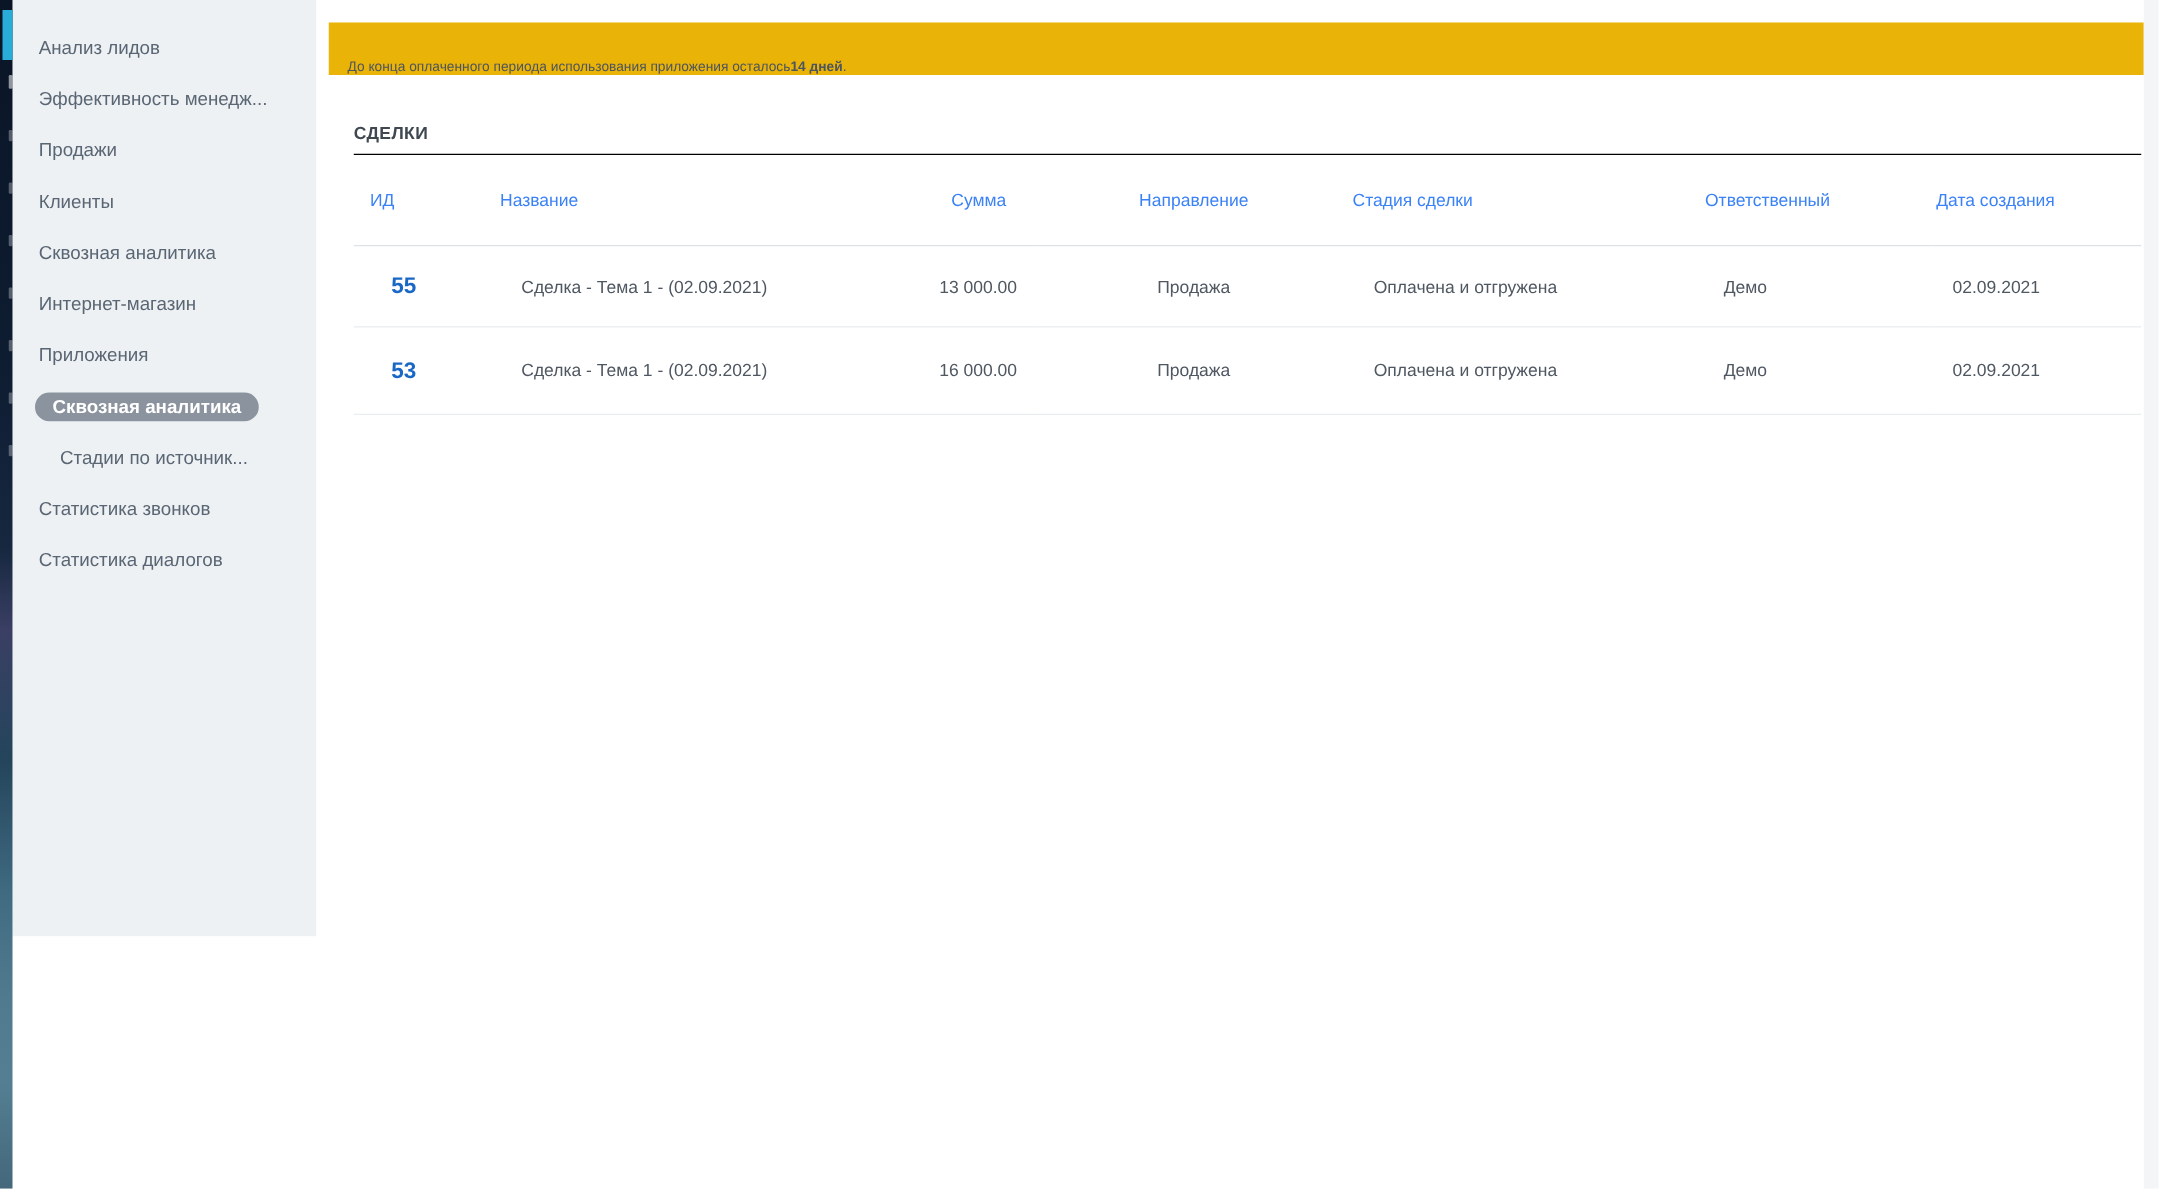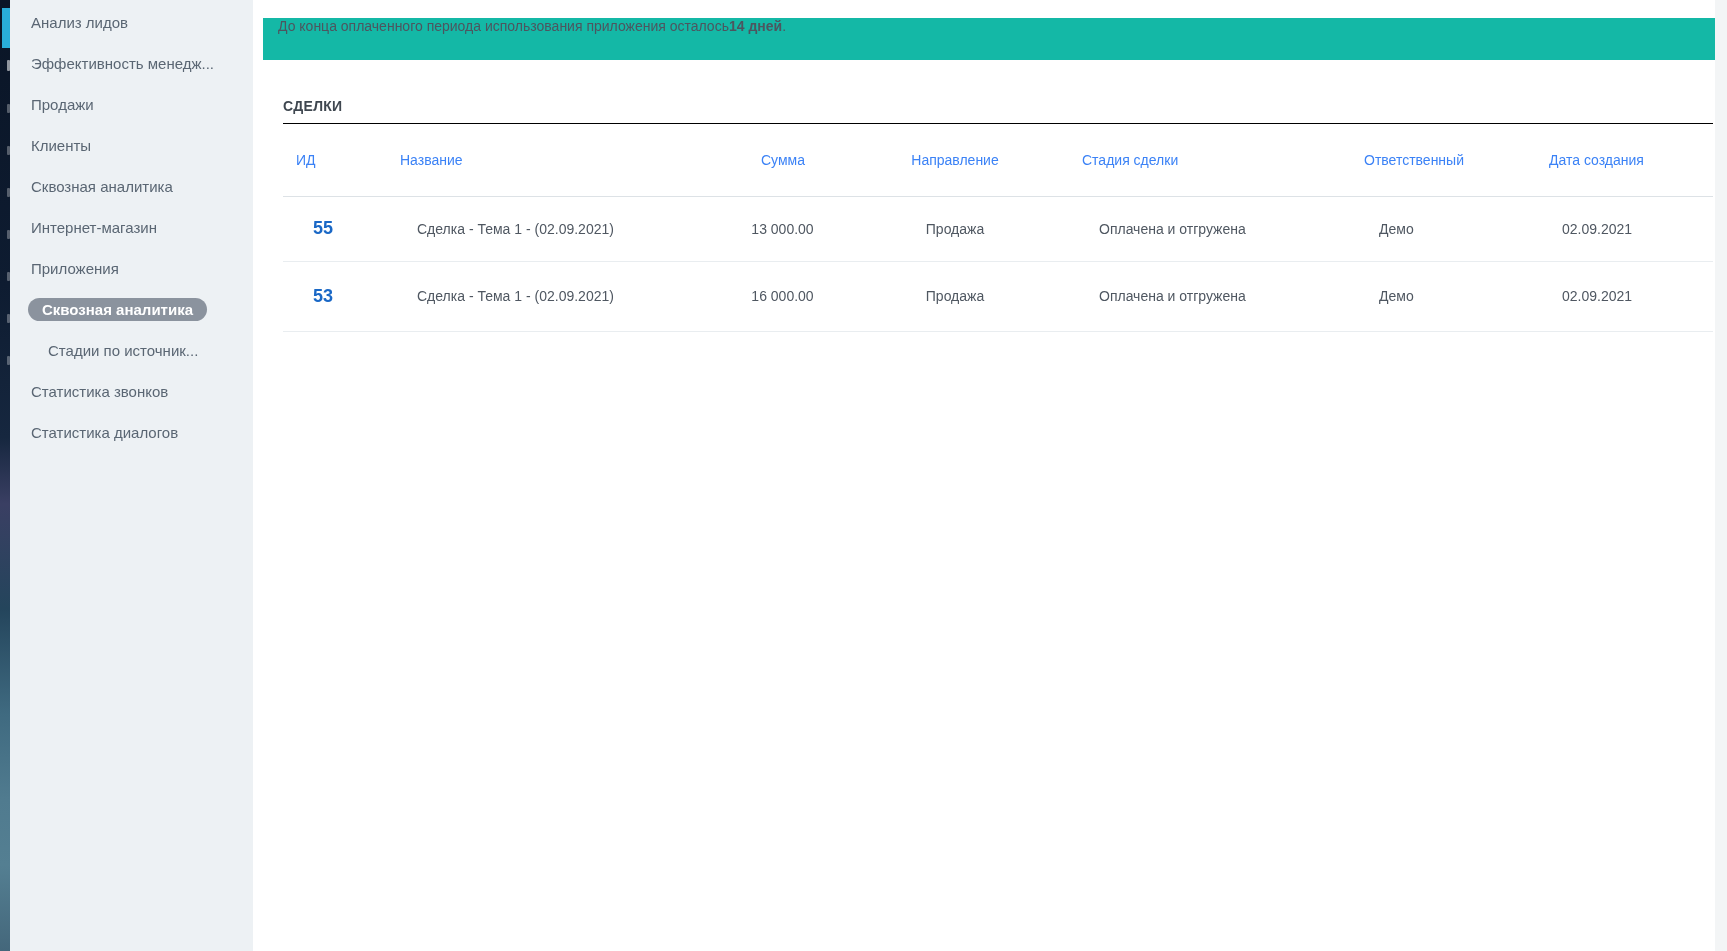--- a/index.html
+++ b/index.html
@@ -25,43 +25,43 @@
     background:#29add8;
   }
   .rail-frag {
     position:absolute; right:0; width:3px; height:9px;
     background:rgba(255,255,255,0.30); border-radius:1px;
   }
   .rail-frag.bright { background:rgba(255,255,255,0.55); height:11px; }
 
   
   .sidebar {
-    position:absolute; left:10px; top:0; width:243px; height:951px;
-    background:#edf1f4; padding-top:2px; z-index:2;
+    position:absolute; left:10px; top:0; width:243px; height:749px;
+    background:#edf1f4; padding-top:18px; z-index:2;
   }
   .sidebar-item {
     height:41px; display:flex; align-items:center;
     padding-left:21px; font-size:15px; color:#5a6673;
     white-space:nowrap; cursor:pointer;
   }
   .sidebar-item.indent { padding-left:38px; }
   .pill {
     display:inline-block; background:#8b939e; color:#ffffff;
     font-weight:700; font-size:15px; line-height:17px;
     padding:3px 14px; border-radius:12px; margin-left:-3px;
   }
 
   
   .main { position:absolute; left:253px; top:0; right:0; height:951px; background:#ffffff; }
 
   .trial-banner {
     position:absolute; left:10px; right:12px; top:18px; height:42px;
-    background:#14b8a6;
-    display:flex; align-items:flex-start; padding-left:15px;
-    font-size:14px; color:#4d555f;
+    background:#eab308;
+    display:flex; align-items:flex-end; padding-left:15px;
+    font-size:11px; color:#4d555f;
   }
   .trial-banner b { font-weight:700; }
 
   .content { position:absolute; left:30px; right:14px; top:60px; }
 
   .report-title {
     padding:38px 0 9px 0;
     border-bottom:1px solid #000000;
     font-size:14px; font-weight:700; color:#3f4750;
     letter-spacing:0.3px;

